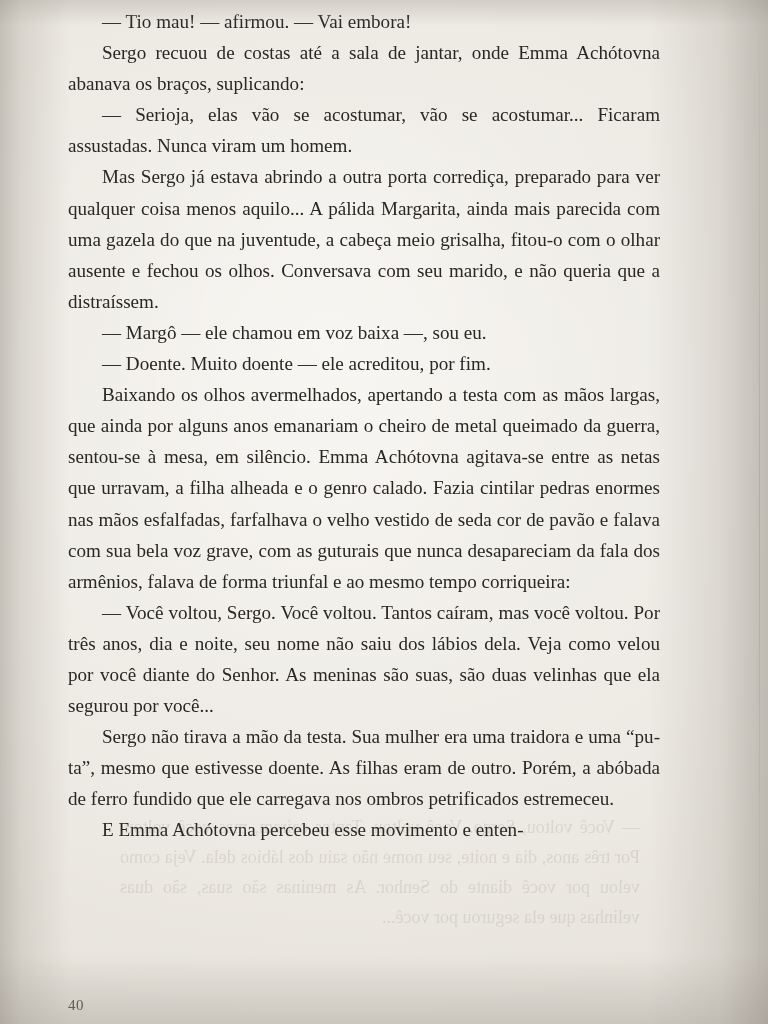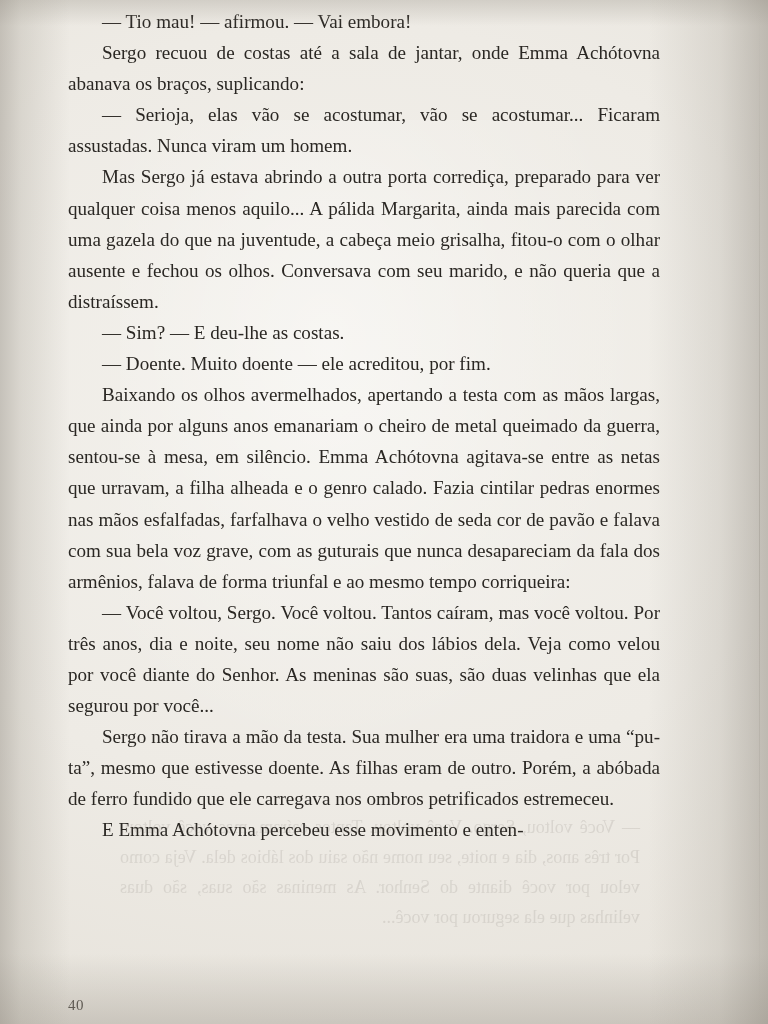--- a/index.html
+++ b/index.html
@@ -115,21 +115,21 @@
 
 <div class="page">
 
   <div class="glare"></div>
 
   <div class="text-column">
     <p class="ind">— Tio mau! — afirmou. — Vai embora!</p>
     <p class="ind">Sergo recuou de costas até a sala de jantar, onde Emma Achótovna abanava os braços, suplicando:</p>
     <p class="ind">— Serioja, elas vão se acostumar, vão se acostumar... Ficaram assustadas. Nunca viram um homem.</p>
     <p class="ind">Mas Sergo já estava abrindo a outra porta corrediça, preparado para ver qualquer coisa menos aquilo... A pálida Margarita, ainda mais parecida com uma gazela do que na juventude, a cabeça meio grisalha, fitou-o com o olhar ausente e fechou os olhos. Conversava com seu marido, e não queria que a distraíssem.</p>
-    <p class="ind">— Sim? — E deu-lhe as costas.</p>
+    <p class="ind">— Margô — ele chamou em voz baixa —, sou eu.</p>
     <p class="ind">— Doente. Muito doente — ele acreditou, por fim.</p>
     <p class="ind">Baixando os olhos avermelhados, apertando a testa com as mãos largas, que ainda por alguns anos emanariam o cheiro de metal queimado da guerra, sentou-se à mesa, em silêncio. Emma Achótovna agitava-se entre as netas que urravam, a filha alheada e o genro calado. Fazia cintilar pedras enormes nas mãos esfalfadas, farfalhava o velho vestido de seda cor de pavão e falava com sua bela voz grave, com as guturais que nunca desapareciam da fala dos armênios, falava de forma triunfal e ao mesmo tempo corriqueira:</p>
     <p class="ind">— Você voltou, Sergo. Você voltou. Tantos caíram, mas você voltou. Por três anos, dia e noite, seu nome não saiu dos lábios dela. Veja como velou por você diante do Senhor. As meninas são suas, são duas velinhas que ela segurou por você...</p>
     <p class="ind">Sergo não tirava a mão da testa. Sua mulher era uma traidora e uma “pu-ta”, mesmo que estivesse doente. As filhas eram de outro. Porém, a abóbada de ferro fundido que ele carregava nos ombros petrificados estremeceu.</p>
     <p class="ind last-line-left">E Emma Achótovna percebeu esse movimento e enten-</p>
   </div>
 
   <div class="bleed">— Você voltou, Sergo. Você voltou. Tantos caíram, mas você voltou. Por três anos, dia e noite, seu nome não saiu dos lábios dela. Veja como velou por você diante do Senhor. As meninas são suas, são duas velinhas que ela segurou por você...</div>
 
   <div class="folio">40</div>

